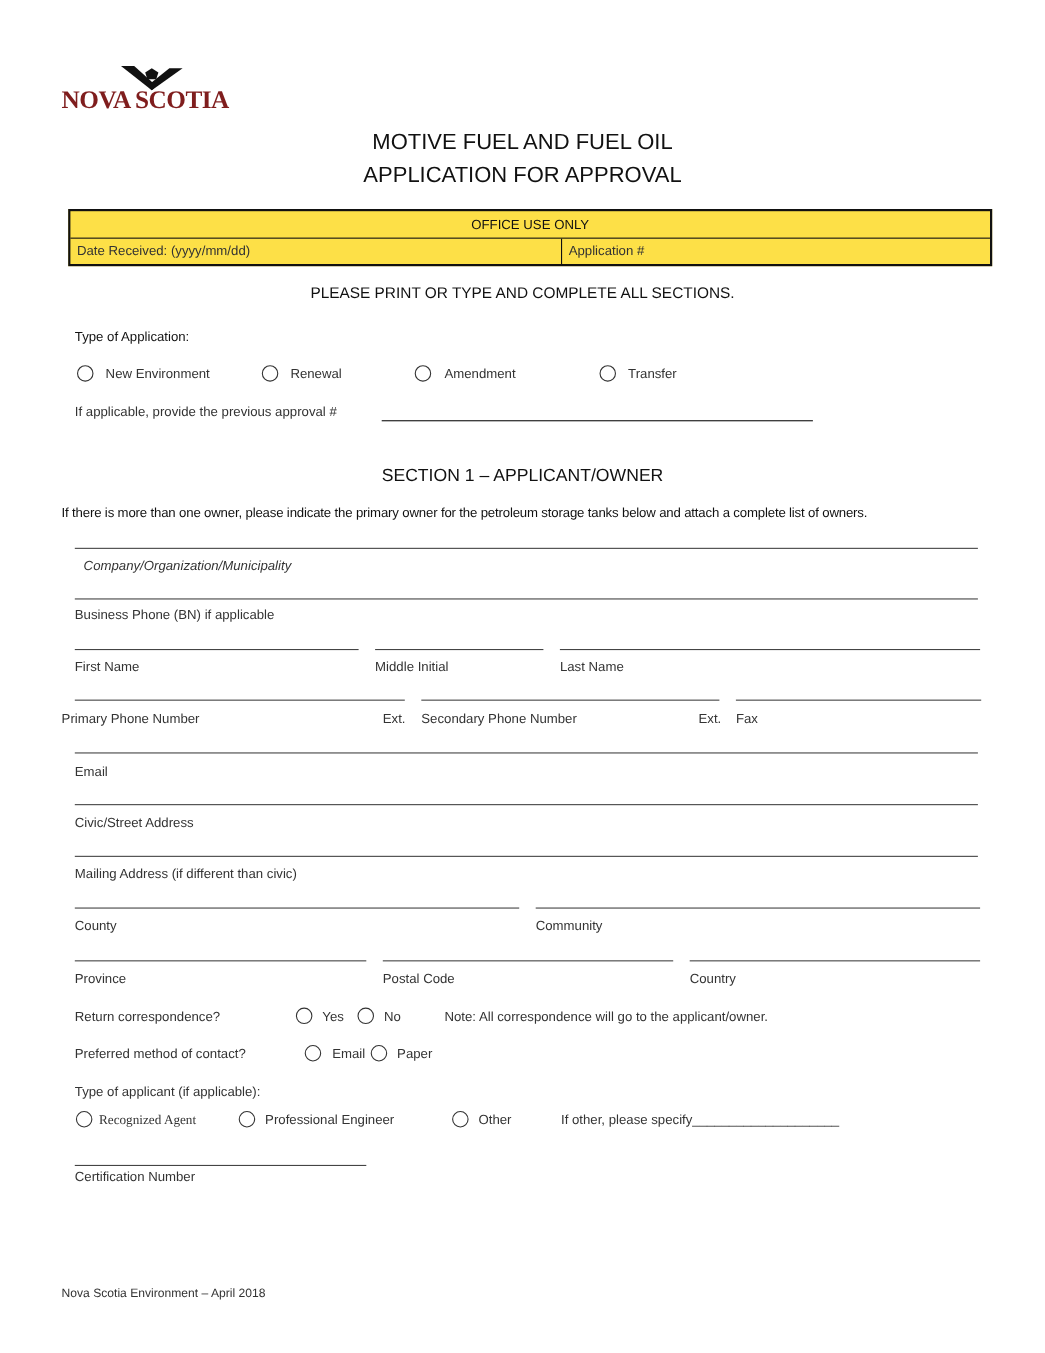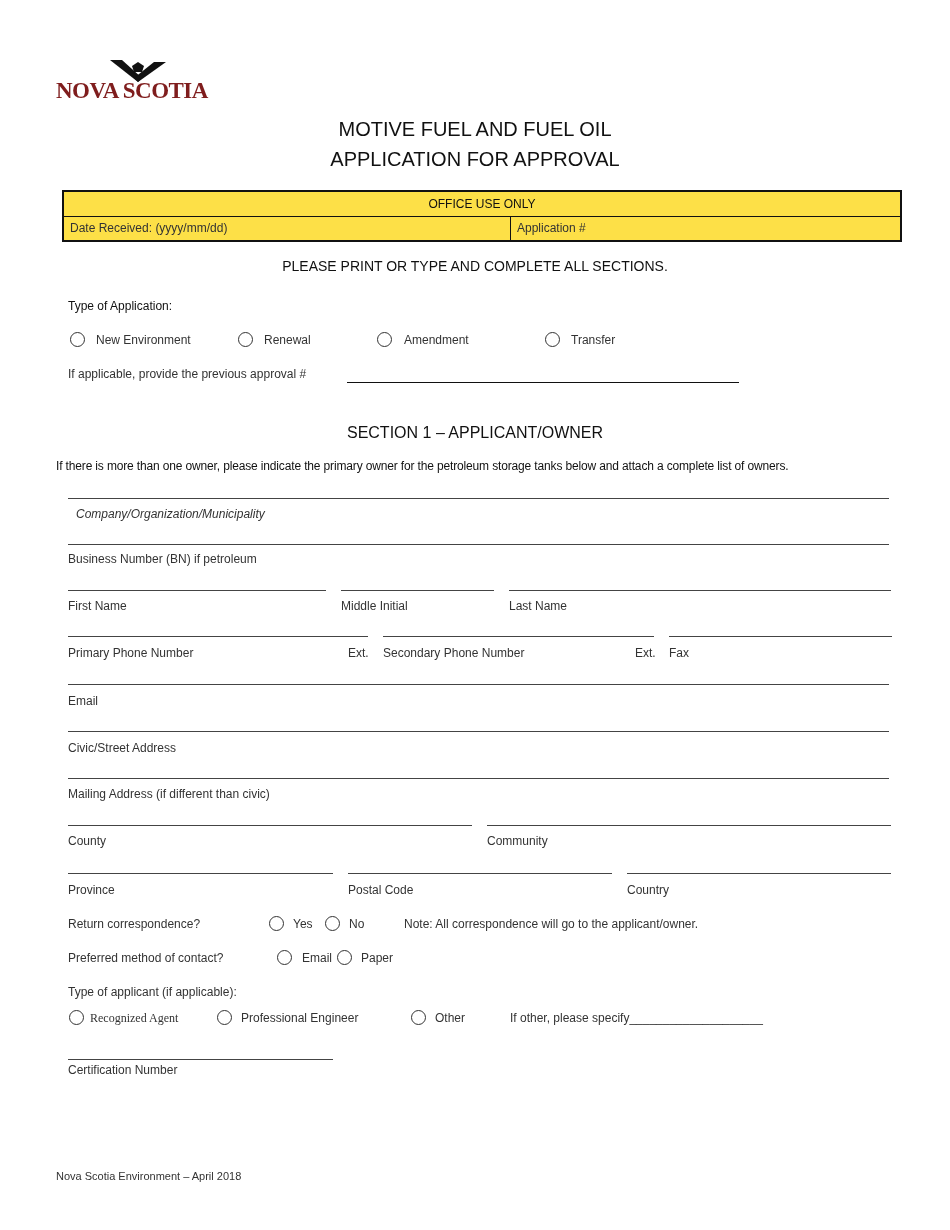--- a/index.html
+++ b/index.html
@@ -56,33 +56,33 @@
 <div class="abs lbl" style="left:68px;top:367px;">If applicable, provide the previous approval #</div>
 <div class="line" style="left:347px;top:382px;width:392px;border-top-color:#111;"></div>
 
 <div class="abs center-head" style="top:424px;font-size:16px;">SECTION 1 – APPLICANT/OWNER</div>
 <div class="abs" style="left:56px;top:459px;font-size:12px;color:#111;white-space:nowrap;letter-spacing:-0.15px;">If there is more than one owner, please indicate the primary owner for the petroleum storage tanks below and attach a complete list of owners.</div>
 
 <div class="line" style="left:68px;top:498px;width:821px;"></div>
 <div class="abs lbl" style="left:76px;top:507px;font-style:italic;">Company/Organization/Municipality</div>
 
 <div class="line" style="left:68px;top:544px;width:821px;"></div>
-<div class="abs lbl" style="left:68px;top:552px;">Business Number (BN) if petroleum</div>
+<div class="abs lbl" style="left:68px;top:552px;">Business Phone (BN) if applicable</div>
 
 <div class="line" style="left:68px;top:590px;width:258px;"></div>
 <div class="line" style="left:341px;top:590px;width:153px;"></div>
 <div class="line" style="left:509px;top:590px;width:382px;"></div>
 <div class="abs lbl" style="left:68px;top:599px;">First Name</div>
 <div class="abs lbl" style="left:341px;top:599px;">Middle Initial</div>
 <div class="abs lbl" style="left:509px;top:599px;">Last Name</div>
 
 <div class="line" style="left:68px;top:636px;width:300px;"></div>
 <div class="line" style="left:383px;top:636px;width:271px;"></div>
 <div class="line" style="left:669px;top:636px;width:223px;"></div>
-<div class="abs lbl" style="left:68px;top:646px;">Primary Phone Number</div>
+<div class="abs lbl" style="left:56px;top:646px;">Primary Phone Number</div>
 <div class="abs lbl" style="left:348px;top:646px;">Ext.</div>
 <div class="abs lbl" style="left:383px;top:646px;">Secondary Phone Number</div>
 <div class="abs lbl" style="left:635px;top:646px;">Ext.</div>
 <div class="abs lbl" style="left:669px;top:646px;">Fax</div>
 
 <div class="line" style="left:68px;top:684px;width:821px;"></div>
 <div class="abs lbl" style="left:68px;top:694px;">Email</div>
 
 <div class="line" style="left:68px;top:731px;width:821px;"></div>
 <div class="abs lbl" style="left:68px;top:741px;">Civic/Street Address</div>

